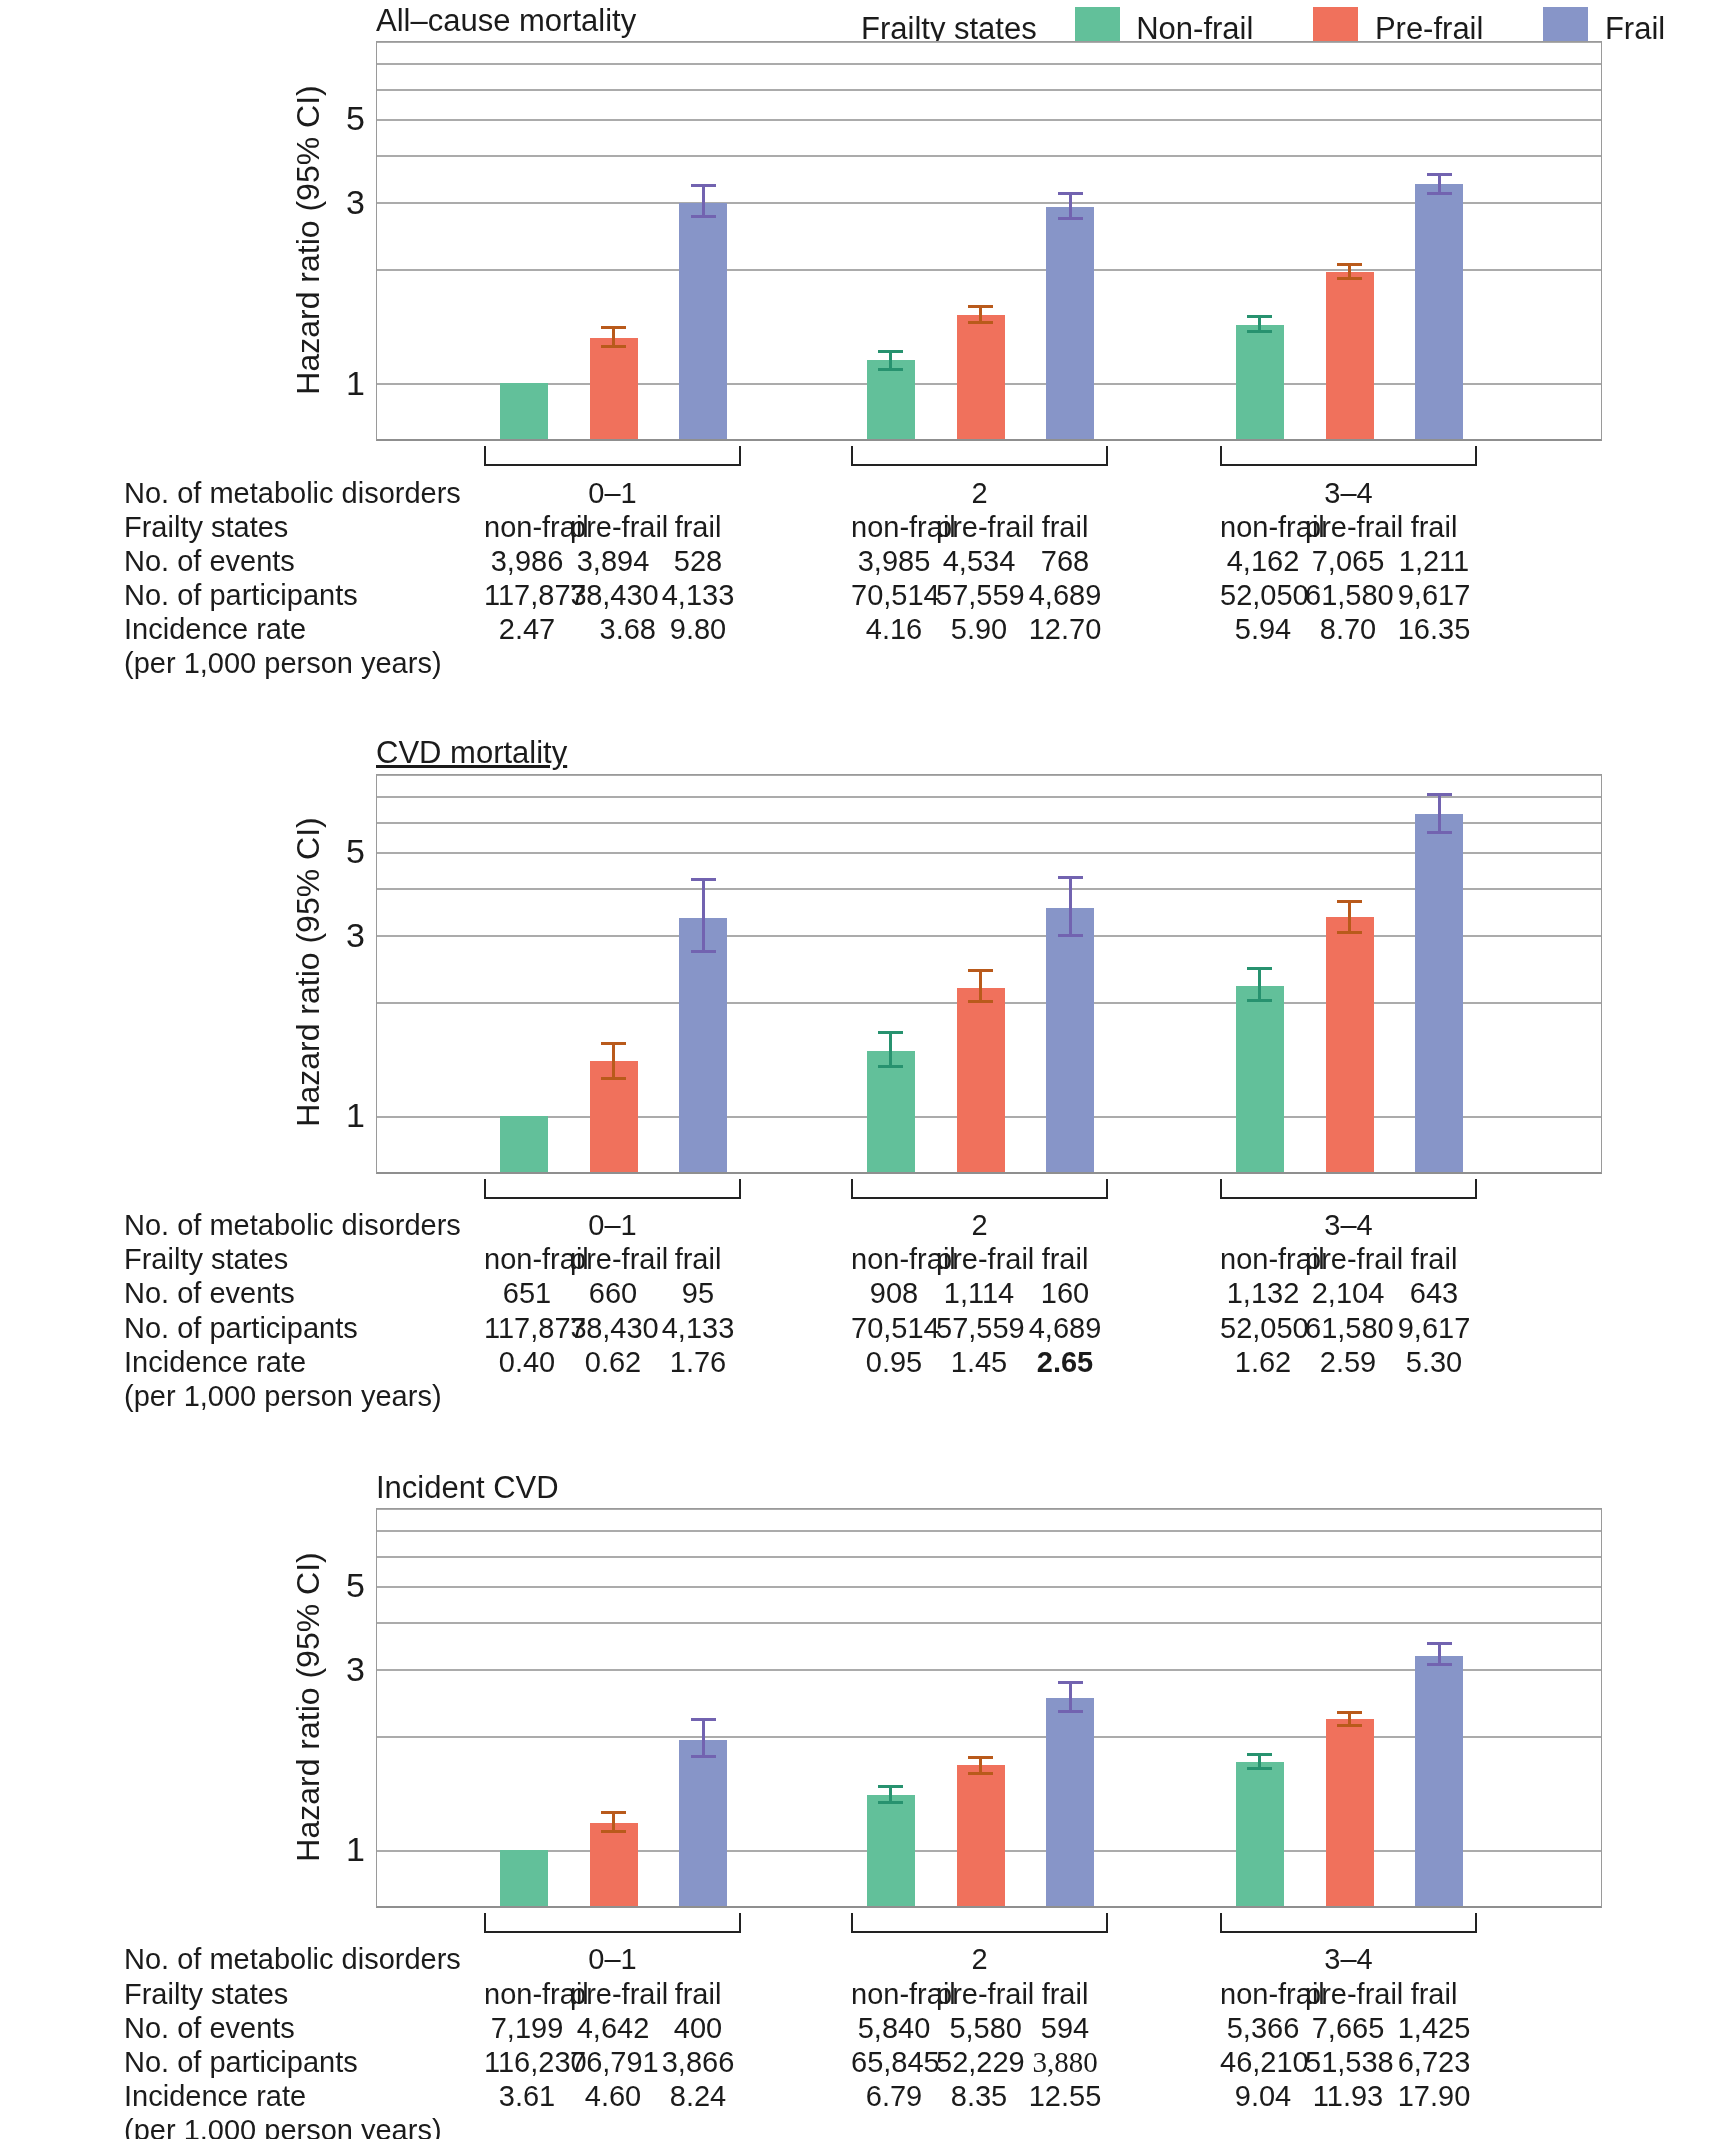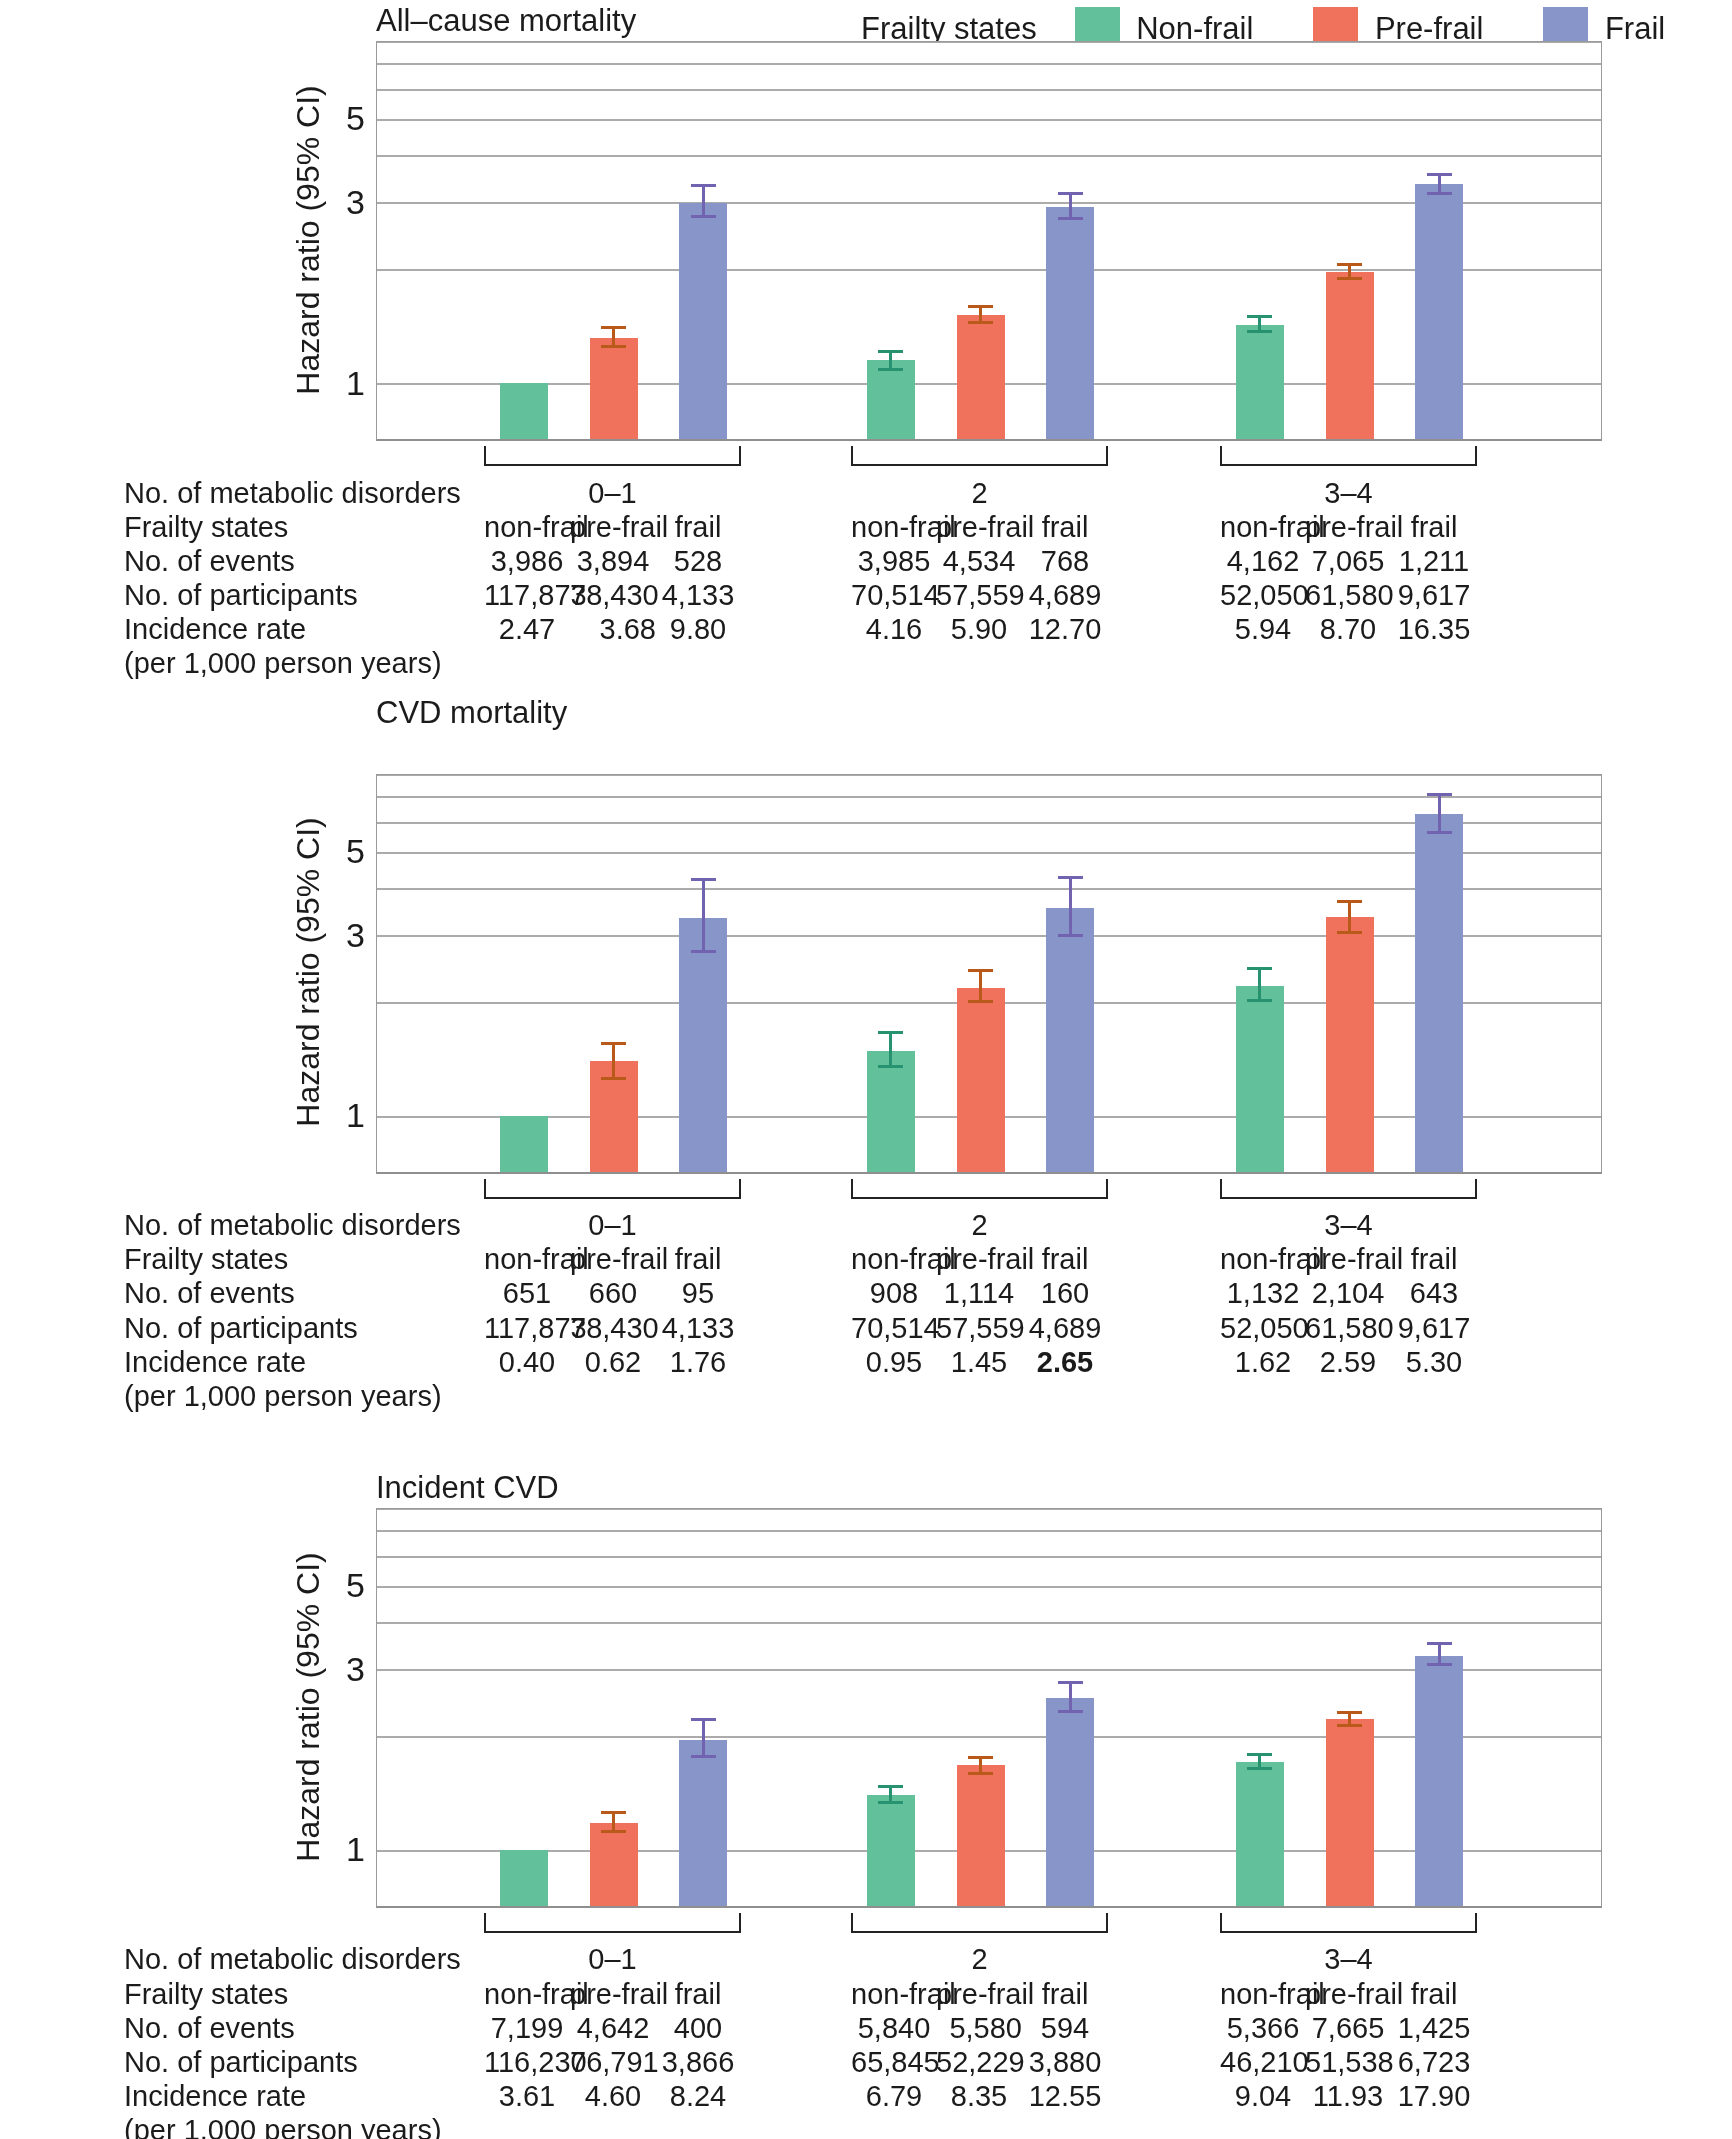--- a/index.html
+++ b/index.html
@@ -134,21 +134,21 @@
     <div class="tcell" style="left: 1391px; width: 86px; top: 510px;">frail</div>
     <div class="tcell" style="left: 1220px; width: 86px; top: 544px;">4,162</div>
     <div class="tcell" style="left: 1305px; width: 86px; top: 544px;">7,065</div>
     <div class="tcell" style="left: 1391px; width: 86px; top: 544px;">1,211</div>
     <div class="tcell" style="left: 1220px; width: 86px; top: 578px;">52,050</div>
     <div class="tcell" style="left: 1305px; width: 86px; top: 578px;">61,580</div>
     <div class="tcell" style="left: 1391px; width: 86px; top: 578px;">9,617</div>
     <div class="tcell" style="left: 1220px; width: 86px; top: 612px;">5.94</div>
     <div class="tcell" style="left: 1305px; width: 86px; top: 612px;">8.70</div>
     <div class="tcell" style="left: 1391px; width: 86px; top: 612px;">16.35</div>
-    <div class="panel-title" style="top: 695px;">CVD mortality</div>
+    <div class="panel-title" style="top: 735px; text-decoration: underline;">CVD mortality</div>
     <div class="ylabel" style="left: 308px; top: 972px;">Hazard ratio (95% CI)</div>
     <div class="plot" style="top: 774px;">
       <div class="gridline" style="top: 341px;"></div>
       <div class="gridline" style="top: 227px;"></div>
       <div class="gridline" style="top: 160px;"></div>
       <div class="gridline" style="top: 113px;"></div>
       <div class="gridline" style="top: 77px;"></div>
       <div class="gridline" style="top: 47px;"></div>
       <div class="gridline" style="top: 21.4px;"></div>
       <div class="gridline" style="top: -0.5px;"></div>
@@ -309,21 +309,21 @@
     <div class="tcell" style="left: 655px; width: 86px; top: 2079px;">8.24</div>
     <div class="tgroup-label" style="left: 851px; width: 257px; top: 1942px;">2</div>
     <div class="tcell" style="left: 851px; width: 86px; top: 1977px;">non-frail</div>
     <div class="tcell" style="left: 936px; width: 86px; top: 1977px;">pre-frail</div>
     <div class="tcell" style="left: 1022px; width: 86px; top: 1977px;">frail</div>
     <div class="tcell" style="left: 851px; width: 86px; top: 2011px;">5,840</div>
     <div class="tcell" style="left: 936px; width: 86px; top: 2011px; text-align: right;">5,580</div>
     <div class="tcell" style="left: 1022px; width: 86px; top: 2011px;">594</div>
     <div class="tcell" style="left: 851px; width: 86px; top: 2045px;">65,845</div>
     <div class="tcell" style="left: 936px; width: 86px; top: 2045px;">52,229</div>
-    <div class="tcell" style="left: 1022px; width: 86px; top: 2045px;">3,880</div>
+    <div class="tcell" style="left: 1022px; width: 86px; top: 2045px; font-family: Liberation Serif, serif;">3,880</div>
     <div class="tcell" style="left: 851px; width: 86px; top: 2079px;">6.79</div>
     <div class="tcell" style="left: 936px; width: 86px; top: 2079px;">8.35</div>
     <div class="tcell" style="left: 1022px; width: 86px; top: 2079px;">12.55</div>
     <div class="tgroup-label" style="left: 1220px; width: 257px; top: 1942px;">3–4</div>
     <div class="tcell" style="left: 1220px; width: 86px; top: 1977px;">non-frail</div>
     <div class="tcell" style="left: 1305px; width: 86px; top: 1977px;">pre-frail</div>
     <div class="tcell" style="left: 1391px; width: 86px; top: 1977px;">frail</div>
     <div class="tcell" style="left: 1220px; width: 86px; top: 2011px;">5,366</div>
     <div class="tcell" style="left: 1305px; width: 86px; top: 2011px;">7,665</div>
     <div class="tcell" style="left: 1391px; width: 86px; top: 2011px;">1,425</div>

